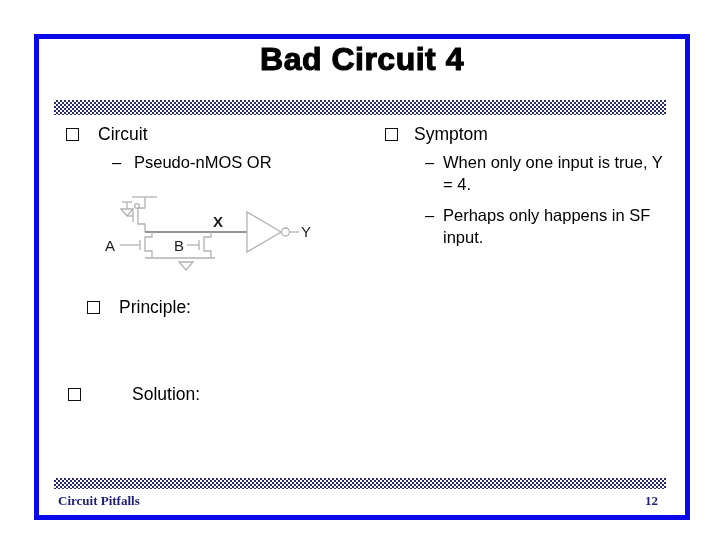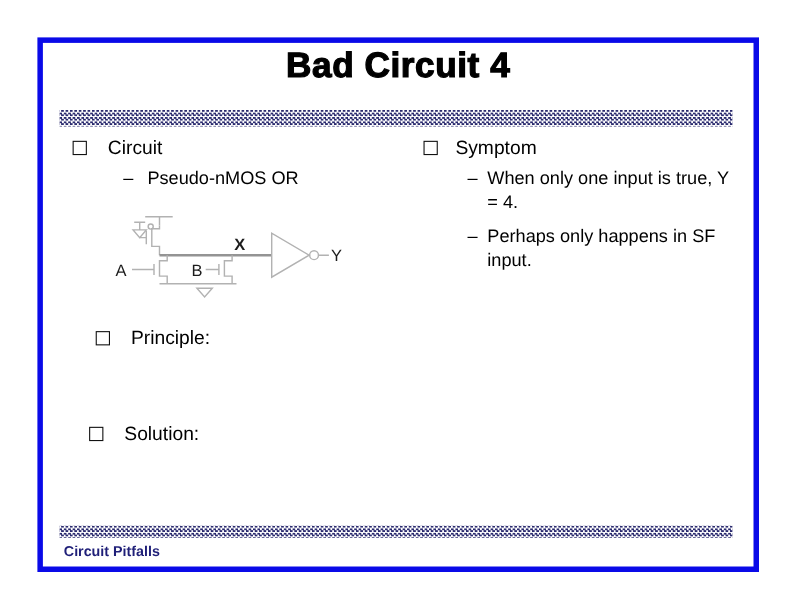--- a/index.html
+++ b/index.html
@@ -28,21 +28,21 @@
   .sub-dash-l{width:22px;}
   .sub-dash-r{width:18px;}
 
   .schematic{position:absolute;left:95px;top:190px;width:225px;height:95px;}
   .schematic svg{display:block;width:100%;height:100%;}
   .wire{stroke:#b2b2b2;stroke-width:1.3;fill:none;}
   .node-x{stroke:#949494;stroke-width:2.2;fill:none;}
   .sch-label{fill:#1c1c1c;font-family:"Liberation Sans",sans-serif;font-size:15px;}
 
   .footer{position:absolute;left:58px;top:493px;width:600px;display:flex;
-          align-items:flex-start;font-size:13px;font-weight:bold;color:#1f1f78;}
+          align-items:flex-start;font-size:13px;font-weight:bold;color:#1f1f78;font-family:Liberation Serif, serif;}
   .footer-left{flex:1;text-align:left;}
   .footer-center{flex:1;text-align:center;}
   .footer-right{flex:1;text-align:right;}
 </style>
 </head>
 <body>
 
 <div class="stage">
 
   <div class="slide-border"></div>
@@ -108,23 +108,24 @@
   </div>
   <div class="sub-row" style="left:425px;top:204px;width:242px;">
     <span class="sub-dash sub-dash-r">–</span>
     <span>Perhaps only happens in SF input.</span>
   </div>
 
   <div class="bullet-row lcol" style="left:66px;top:297px;margin-left:21px;">
     <span class="bullet-sq"></span>
     <span class="bullet-label">Principle:</span>
   </div>
-  <div class="bullet-row lcol" style="left:81px;top:384px;">
+  <div class="bullet-row lcol" style="left:68px;top:384px;gap:32px;">
     <span class="bullet-sq"></span>
     <span class="bullet-label">Solution:</span>
   </div>
 
   <div class="hatch hatch-bottom"></div>
   <div class="footer">
     <span class="footer-left">Circuit Pitfalls</span>
+    <span class="footer-right">12</span>
   </div>
 
 </div>
 
 </body></html>

